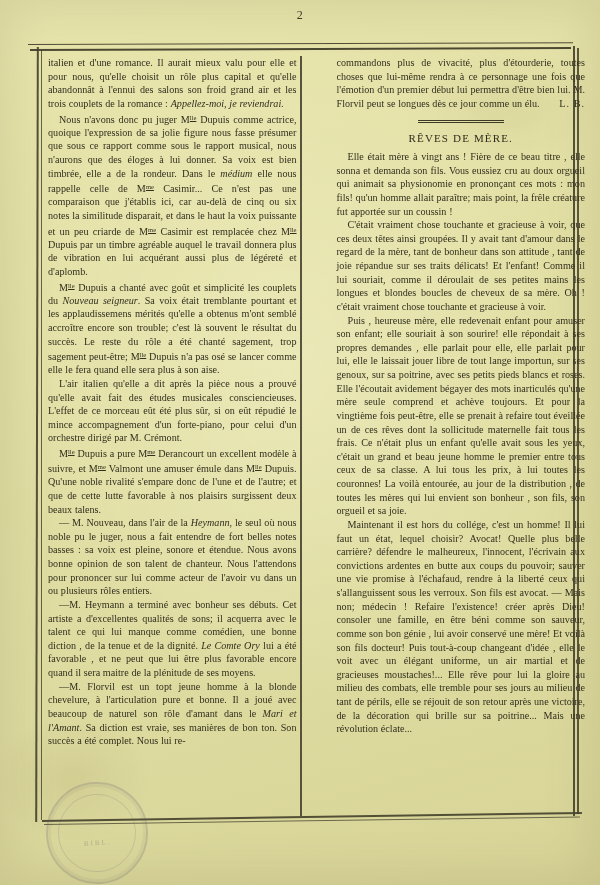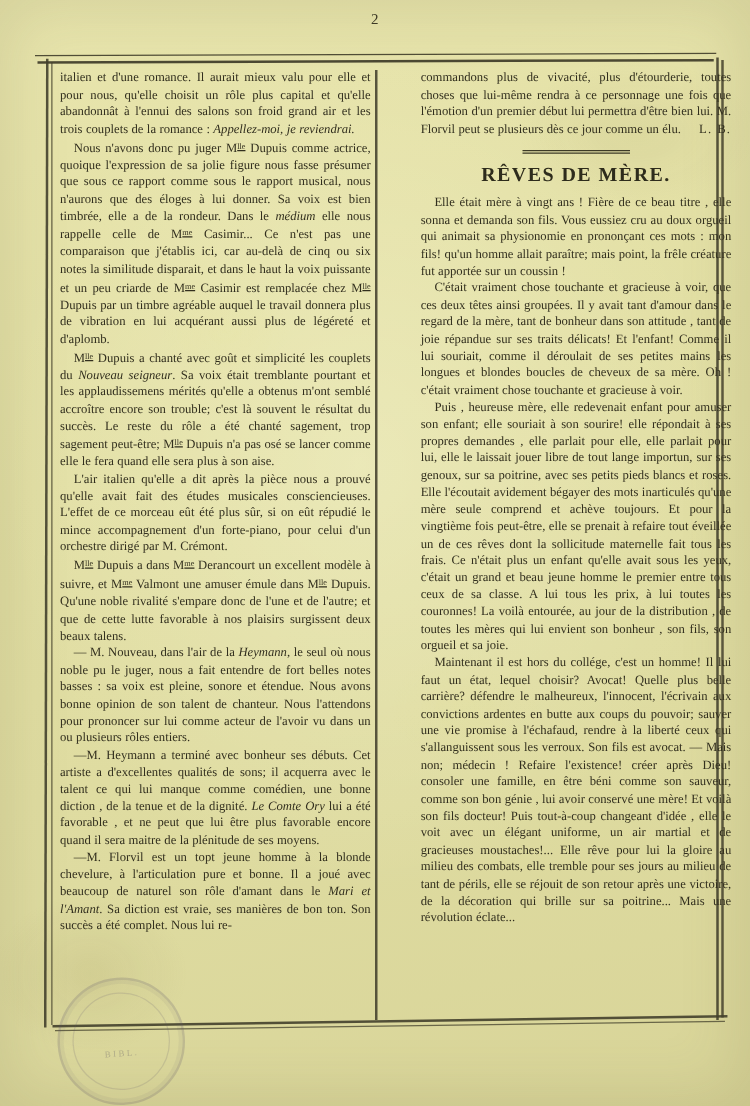--- a/index.html
+++ b/index.html
@@ -155,22 +155,22 @@
     text-align: center;
   }
   #head-rule {
     width: 86px;
     margin: 0 auto 9px auto;
     border-top: 1.6px solid #3d3a26;
     border-bottom: 1.1px solid #3d3a26;
     height: 1.6px;
   }
   #article-title {
-    font-size: 16px;
-    font-weight: bold;
+    font-size: 11px;
+    font-weight: normal;
     letter-spacing: 1.15px;
     color: #2e2c1c;
     font-family: "Liberation Serif", serif;
   }
 
   
   #stamp {
     position: absolute;
     left: 46px;
     top: 782px;
@@ -221,30 +221,30 @@
   <div class="rule" id="rule-gutter"></div>
 
   <div id="columns">
 
     <div class="column" id="col-left">
       <div id="left-paras">
           <p class="para noindent"><span>italien et d'une romance. Il aurait mieux valu pour elle et pour nous, qu'elle choisit un rôle plus capital et qu'elle abandonnât à l'ennui des salons son froid grand air et les trois couplets de la romance : </span><em>Appellez-moi, je reviendrai.</em></p>
           <p class="para"><span>Nous n'avons donc pu juger M</span><sup>lle</sup><span> Dupuis comme actrice, quoique l'expression de sa jolie figure nous fasse présumer que sous ce rapport comme sous le rapport musical, nous n'aurons que des éloges à lui donner. Sa voix est bien timbrée, elle a de la rondeur. Dans le </span><em>médium</em><span> elle nous rappelle celle de M</span><sup>me</sup><span> Casimir... Ce n'est pas une comparaison que j'établis ici, car au-delà de cinq ou six notes la similitude disparait, et dans le haut la voix puissante et un peu criarde de M</span><sup>me</sup><span> Casimir est remplacée chez M</span><sup>lle</sup><span> Dupuis par un timbre agréable auquel le travail donnera plus de vibration en lui acquérant aussi plus de légéreté et d'aplomb.</span></p>
           <p class="para"><span>M</span><sup>lle</sup><span> Dupuis a chanté avec goût et simplicité les couplets du </span><em>Nouveau seigneur</em><span>. Sa voix était tremblante pourtant et les applaudissemens mérités qu'elle a obtenus m'ont semblé accroître encore son trouble; c'est là souvent le résultat du succès. Le reste du rôle a été chanté sagement, trop sagement peut-être; M</span><sup>lle</sup><span> Dupuis n'a pas osé se lancer comme elle le fera quand elle sera plus à son aise.</span></p>
           <p class="para"><span>L'air italien qu'elle a dit après la pièce nous a prouvé qu'elle avait fait des études musicales consciencieuses. L'effet de ce morceau eût été plus sûr, si on eût répudié le mince accompagnement d'un forte-piano, pour celui d'un orchestre dirigé par M. Crémont.</span></p>
-          <p class="para"><span>M</span><sup>lle</sup><span> Dupuis a dans M</span><sup>me</sup><span> Derancourt un excellent modèle à suivre, et M</span><sup>me</sup><span> Valmont une amuser émule dans M</span><sup>lle</sup><span> Dupuis. Qu'une noble rivalité s'empare donc de l'une et de l'autre; et que de cette lutte favorable à nos plaisirs surgissent deux beaux talens.</span></p>
+          <p class="para"><span>M</span><sup>lle</sup><span> Dupuis a pure M</span><sup>me</sup><span> Derancourt un excellent modèle à suivre, et M</span><sup>me</sup><span> Valmont une amuser émule dans M</span><sup>lle</sup><span> Dupuis. Qu'une noble rivalité s'empare donc de l'une et de l'autre; et que de cette lutte favorable à nos plaisirs surgissent deux beaux talens.</span></p>
           <p class="para"><span>— M. Nouveau, dans l'air de la </span><em>Heymann</em><span>, le seul où nous noble pu le juger, nous a fait entendre de fort belles notes basses : sa voix est pleine, sonore et étendue. Nous avons bonne opinion de son talent de chanteur. Nous l'attendons pour prononcer sur lui comme acteur de l'avoir vu dans un ou plusieurs rôles entiers.</span></p>
           <p class="para"><span>—M. Heymann a terminé avec bonheur ses débuts. Cet artiste a d'excellentes qualités de sons; il acquerra avec le talent ce qui lui manque comme comédien, une bonne diction , de la tenue et de la dignité. </span><em>Le Comte Ory</em><span> lui a été favorable , et ne peut que lui être plus favorable encore quand il sera maitre de la plénitude de ses moyens.</span></p>
           <p class="para"><span>—M. Florvil est un topt jeune homme à la blonde chevelure, à l'articulation pure et bonne. Il a joué avec beaucoup de naturel son rôle d'amant dans le </span><em>Mari et l'Amant</em><span>. Sa diction est vraie, ses manières de bon ton. Son succès a été complet. Nous lui re-</span></p>
         </div>
     </div>
 
     <div class="column" id="col-right">
       <div id="right-lead">
-          <p class="para noindent"><span>commandons plus de vivacité, plus d'étourderie, toutes choses que lui-même rendra à ce personnage une fois que l'émotion d'un premier début lui permettra d'être bien lui. M. Florvil peut se plusieurs dès ce jour comme un élu.</span><span class="sig">L. B.</span></p>
+          <p class="para noindent"><span>commandons plus de vivacité, plus d'étourderie, toutes choses que lui-même rendra à ce personnage une fois que l'émotion d'un premier début lui permettra d'être bien lui. M. Florvil peut se longues dès ce jour comme un élu.</span><span class="sig">L. B.</span></p>
         </div>
 
       <div id="article-head">
         <div id="head-rule"></div>
         <div id="article-title">RÊVES DE MÈRE.</div>
       </div>
 
       <div id="right-paras">
           <p class="para"><span>Elle était mère à vingt ans ! Fière de ce beau titre , elle sonna et demanda son fils. Vous eussiez cru au doux orgueil qui animait sa physionomie en prononçant ces mots : mon fils! qu'un homme allait paraître; mais point, la frêle créature fut apportée sur un coussin !</span></p>
           <p class="para"><span>C'était vraiment chose touchante et gracieuse à voir, que ces deux têtes ainsi groupées. Il y avait tant d'amour dans le regard de la mère, tant de bonheur dans son attitude , tant de joie répandue sur ses traits délicats! Et l'enfant! Comme il lui souriait, comme il déroulait de ses petites mains les longues et blondes boucles de cheveux de sa mère. Oh ! c'était vraiment chose touchante et gracieuse à voir.</span></p>

